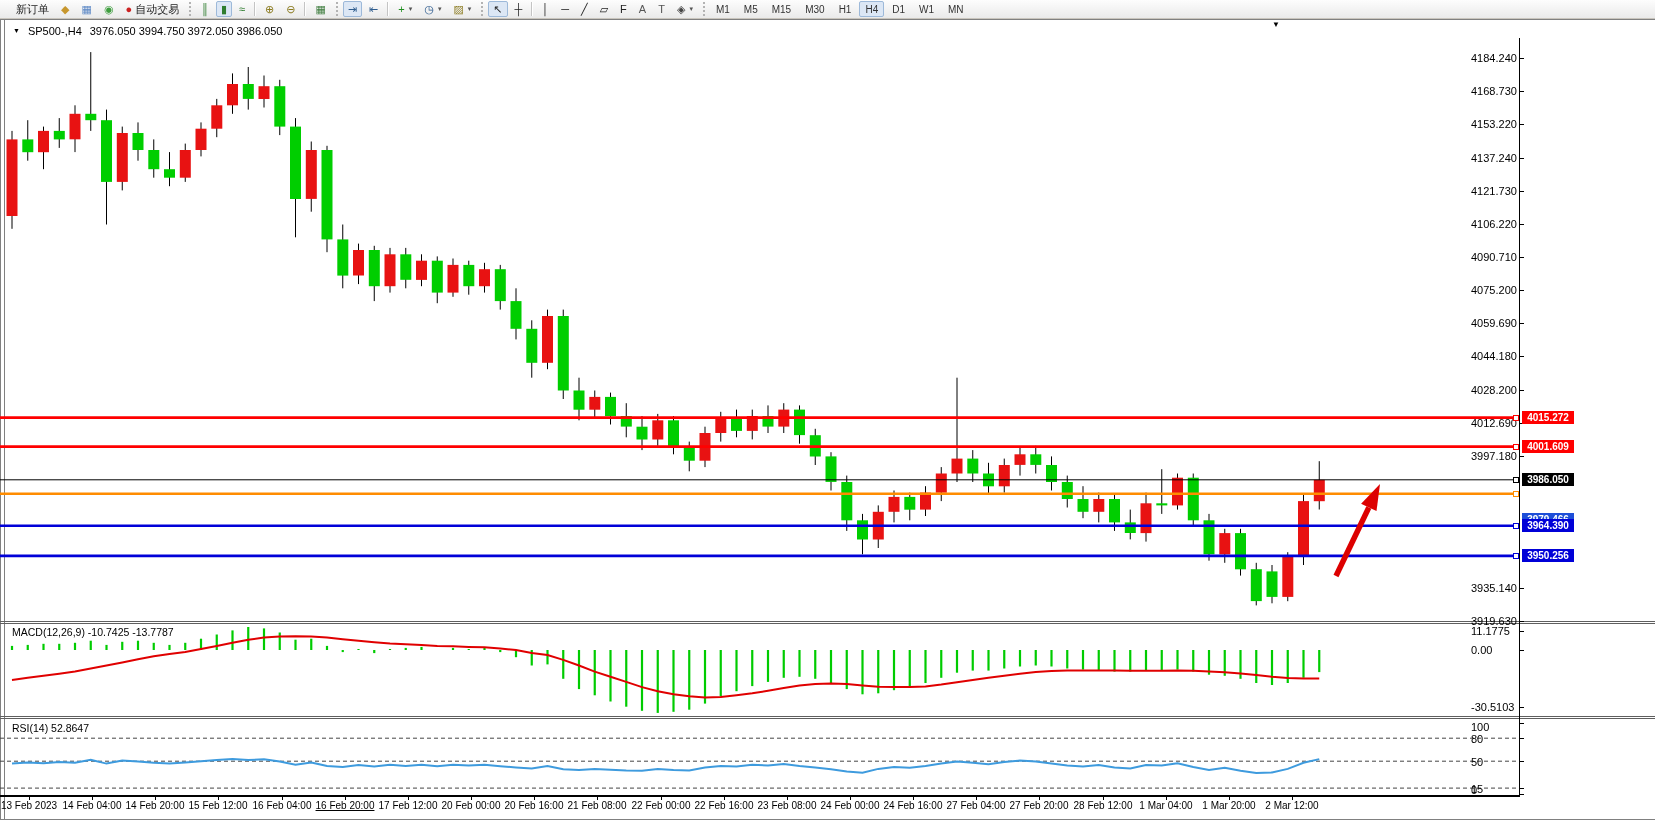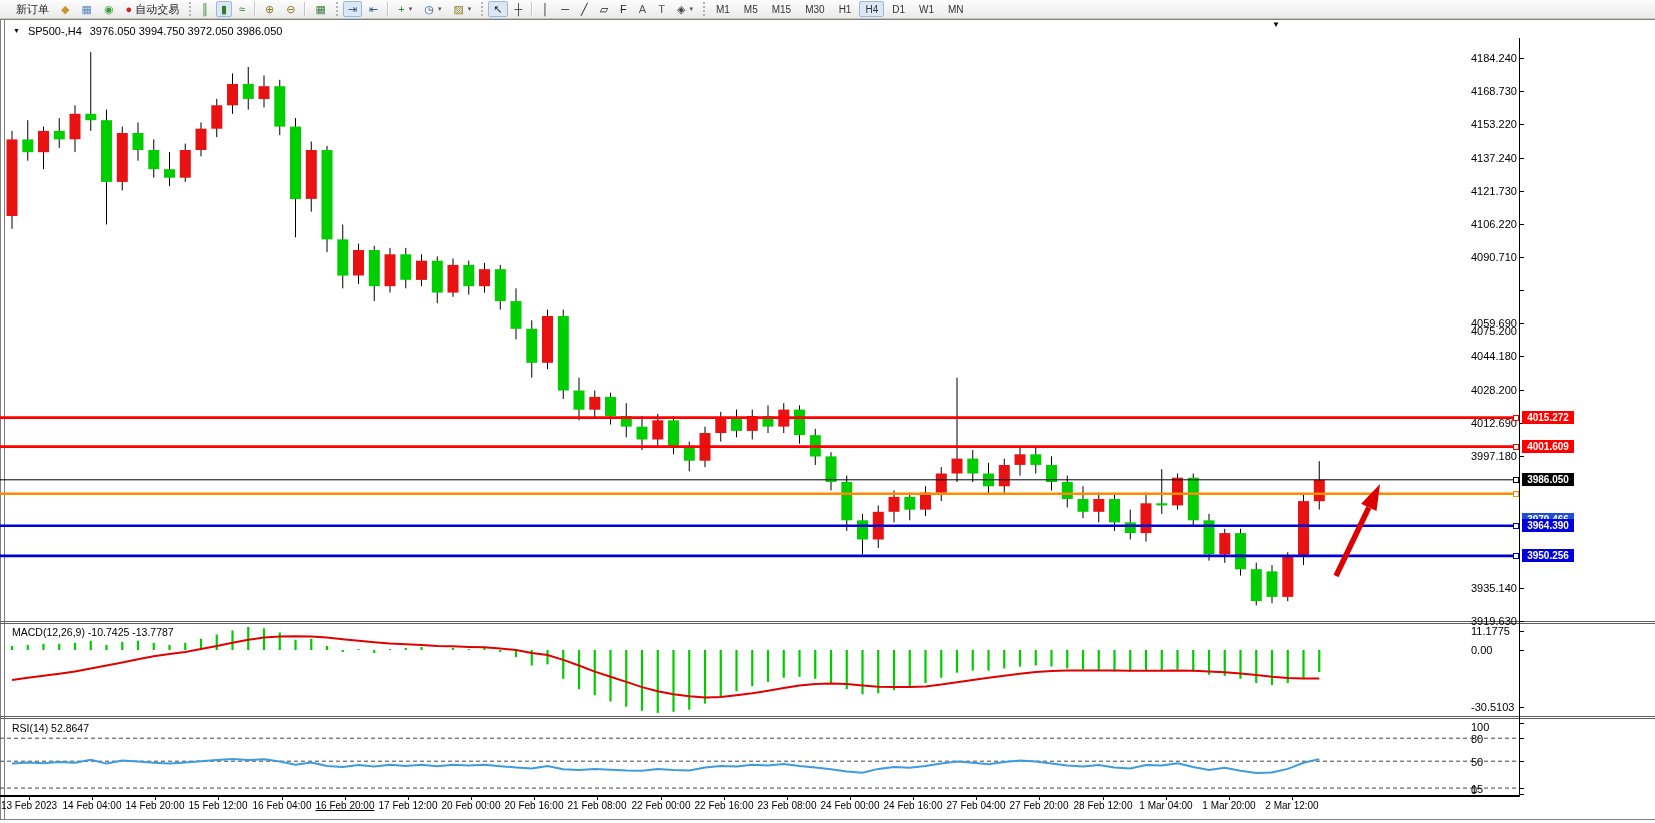--- a/index.html
+++ b/index.html
@@ -478,21 +478,21 @@
     <div class="axlbl" style="top: 118.014px;">4153.220</div>
     <div class="ptick" style="top: 124px;"></div>
     <div class="axlbl" style="top: 152.019px;">4137.240</div>
     <div class="ptick" style="top: 158px;"></div>
     <div class="axlbl" style="top: 185.024px;">4121.730</div>
     <div class="ptick" style="top: 191px;"></div>
     <div class="axlbl" style="top: 218.03px;">4106.220</div>
     <div class="ptick" style="top: 224px;"></div>
     <div class="axlbl" style="top: 251.035px;">4090.710</div>
     <div class="ptick" style="top: 257px;"></div>
-    <div class="axlbl" style="top: 284.04px; margin-top: 41px;">4075.200</div>
+    <div class="axlbl" style="top: 284.04px;">4075.200</div>
     <div class="ptick" style="top: 290px;"></div>
     <div class="axlbl" style="top: 317.046px;">4059.690</div>
     <div class="ptick" style="top: 323px;"></div>
     <div class="axlbl" style="top: 350.051px;">4044.180</div>
     <div class="ptick" style="top: 356px;"></div>
     <div class="axlbl" style="top: 384.056px;">4028.200</div>
     <div class="ptick" style="top: 390px;"></div>
     <div class="axlbl" style="top: 417.062px;">4012.690</div>
     <div class="ptick" style="top: 423px;"></div>
     <div class="axlbl" style="top: 450.067px;">3997.180</div>

